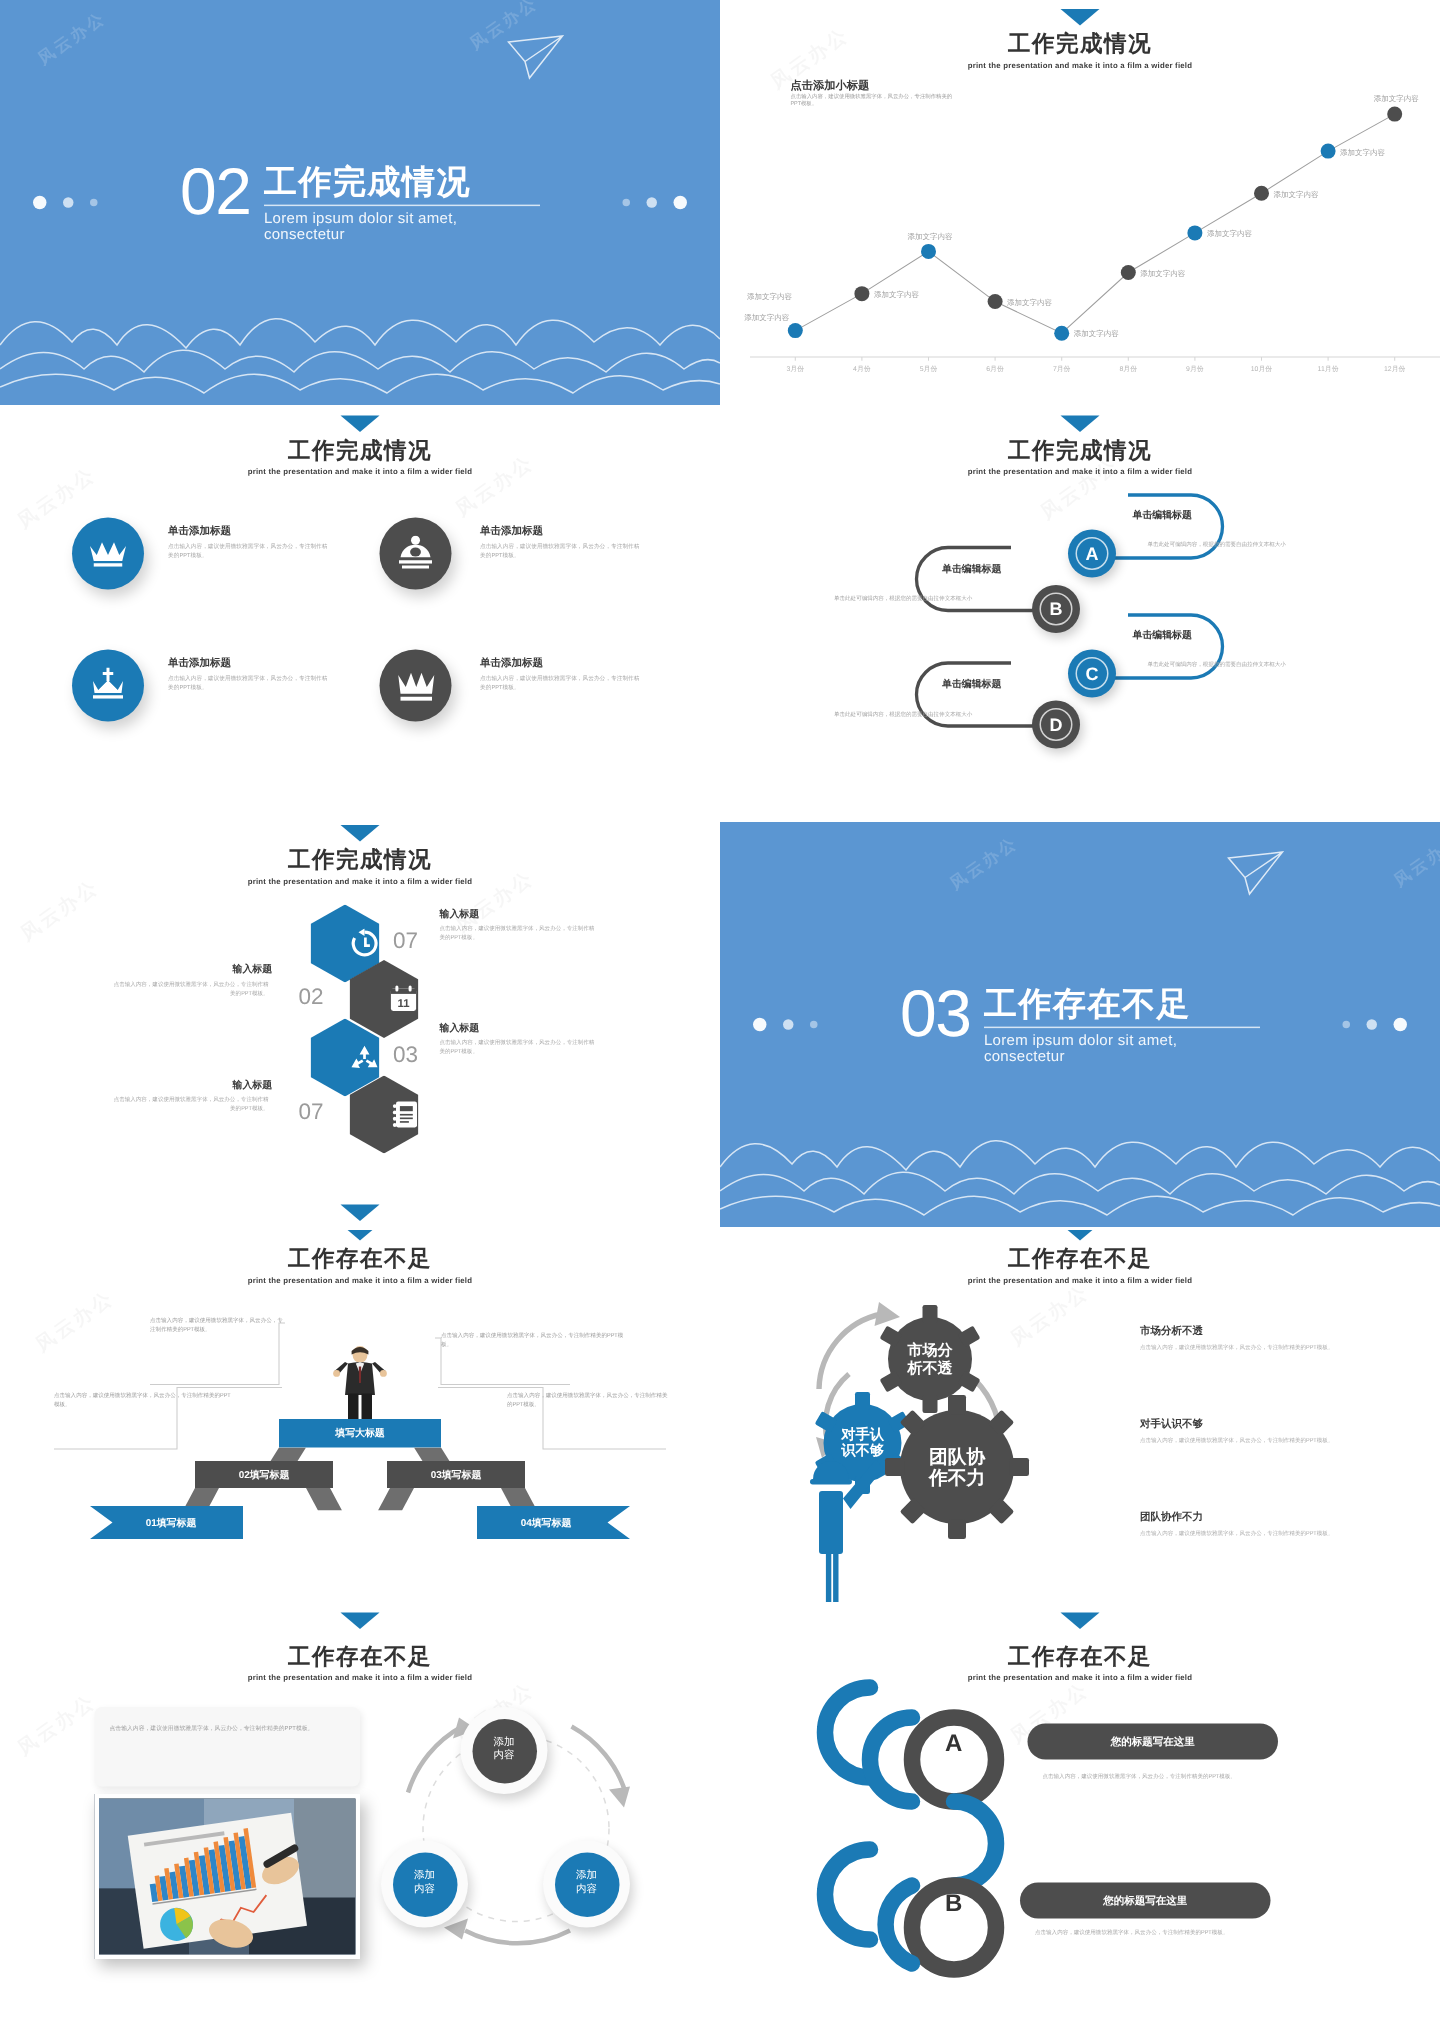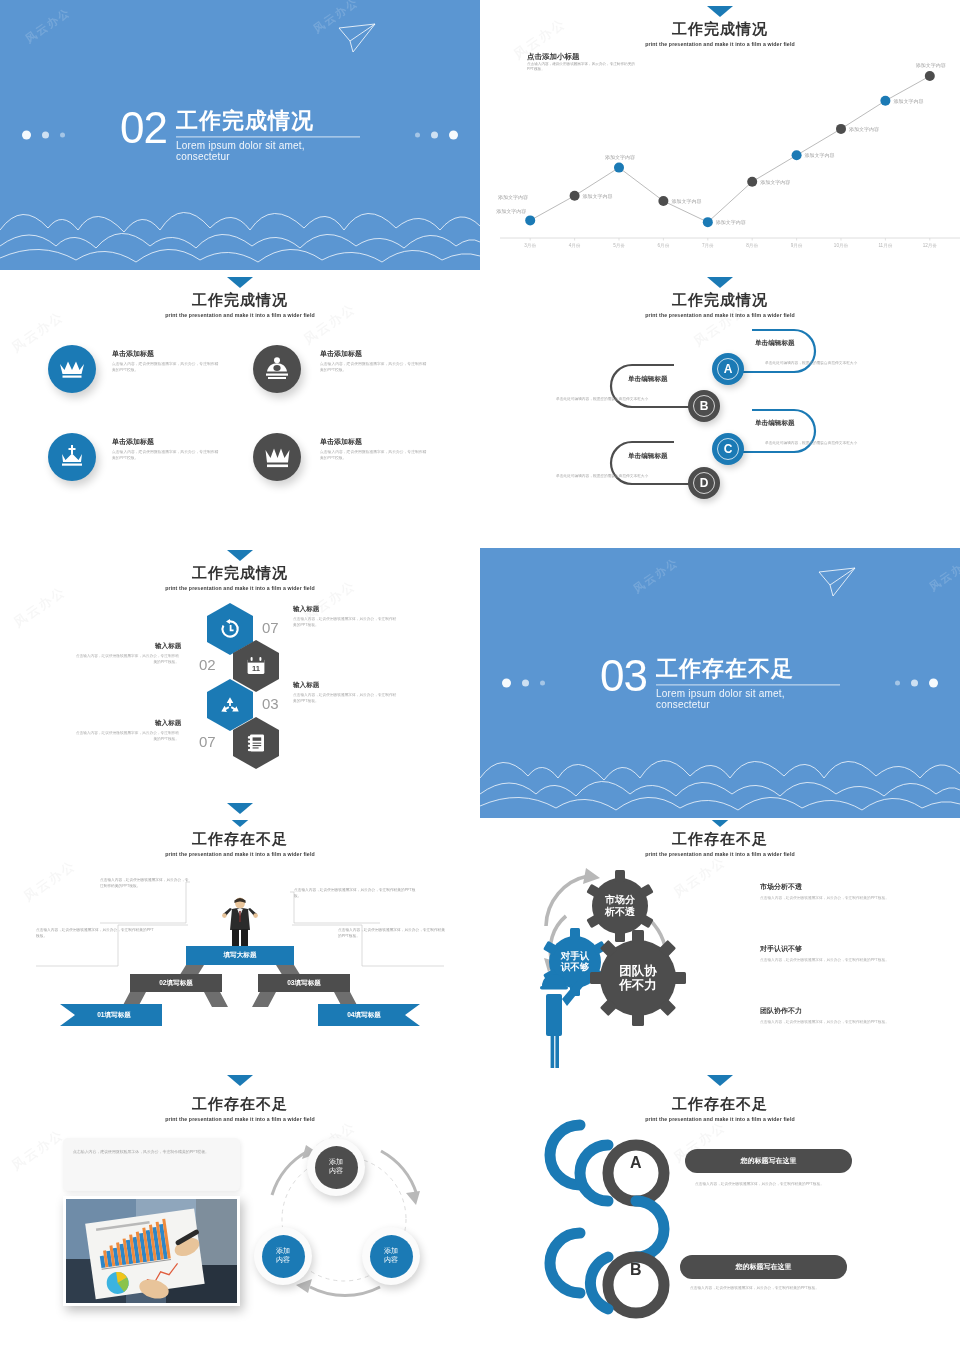--- a/index.html
+++ b/index.html
@@ -52,21 +52,21 @@
   .badge { position:absolute; width:32px;height:32px;border-radius:50%; color:#fff;
            font-size:12px; font-weight:700; display:flex;align-items:center;justify-content:center;
            box-shadow:2px 3px 7px rgba(0,0,0,.2);}
   .badge span{display:block;border:1px solid rgba(255,255,255,.75);border-radius:50%;
               width:22px;height:22px;display:flex;align-items:center;justify-content:center;}
   .abcd-t{position:absolute;font-size:6.6px;font-weight:700;color:#3a3a3a;white-space:nowrap;}
   .abcd-b{position:absolute;font-size:3.7px;color:#a5a5a5;line-height:1.55;width:120px;}
   
   .hex { position:absolute; width:46px; height:52px;
          clip-path:polygon(50% 0,100% 25%,100% 75%,50% 100%,0 75%,0 25%);
-         display:flex;align-items:center;justify-content:center; }
+         display:flex;align-items:center;justify-content:flex-end; }
   .hblue{background:#1b7ab5}.hgray{background:#4d4d4d}
   .hnum{position:absolute;font-size:15px;color:#9b9b9b;font-weight:300;}
   .hx-t{position:absolute;font-size:6.6px;font-weight:700;color:#3a3a3a;white-space:nowrap;}
   .hx-b{position:absolute;font-size:3.7px;color:#a8a8a8;line-height:1.6;width:105px;}
   
   .ribbon{position:absolute;display:flex;align-items:center;justify-content:center;
           font-size:6.6px;font-weight:700;color:#fff;}
   .st-b{background:#1b7ab5}.st-g{background:#4d4d4d}
   .st-txt{position:absolute;font-size:3.7px;color:#9d9d9d;line-height:1.6;}
   

